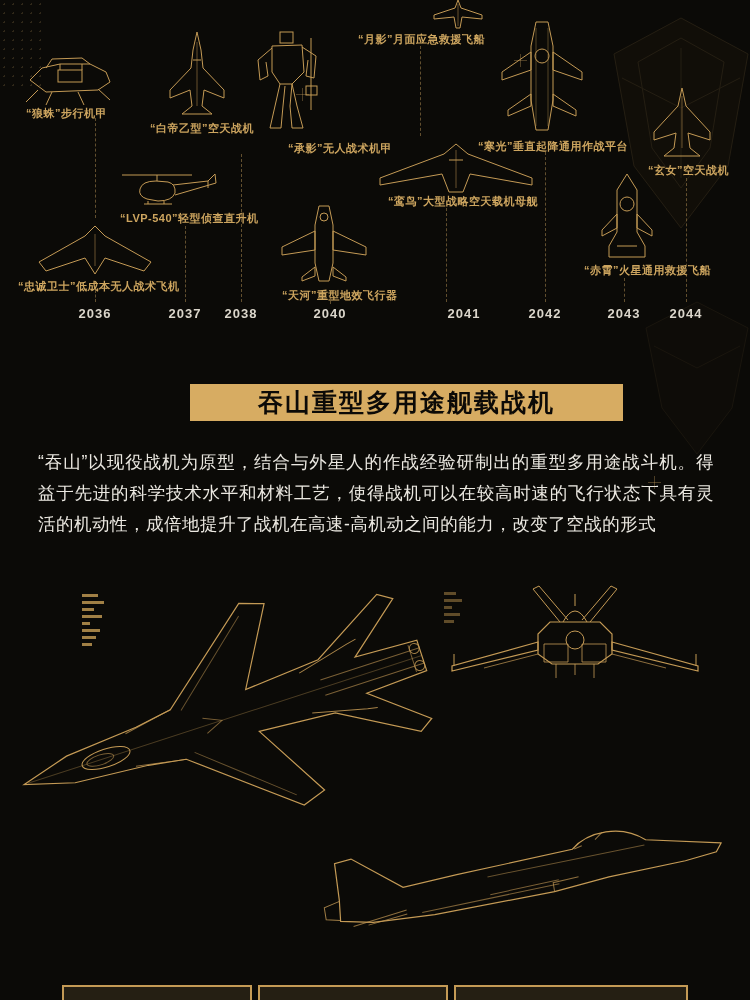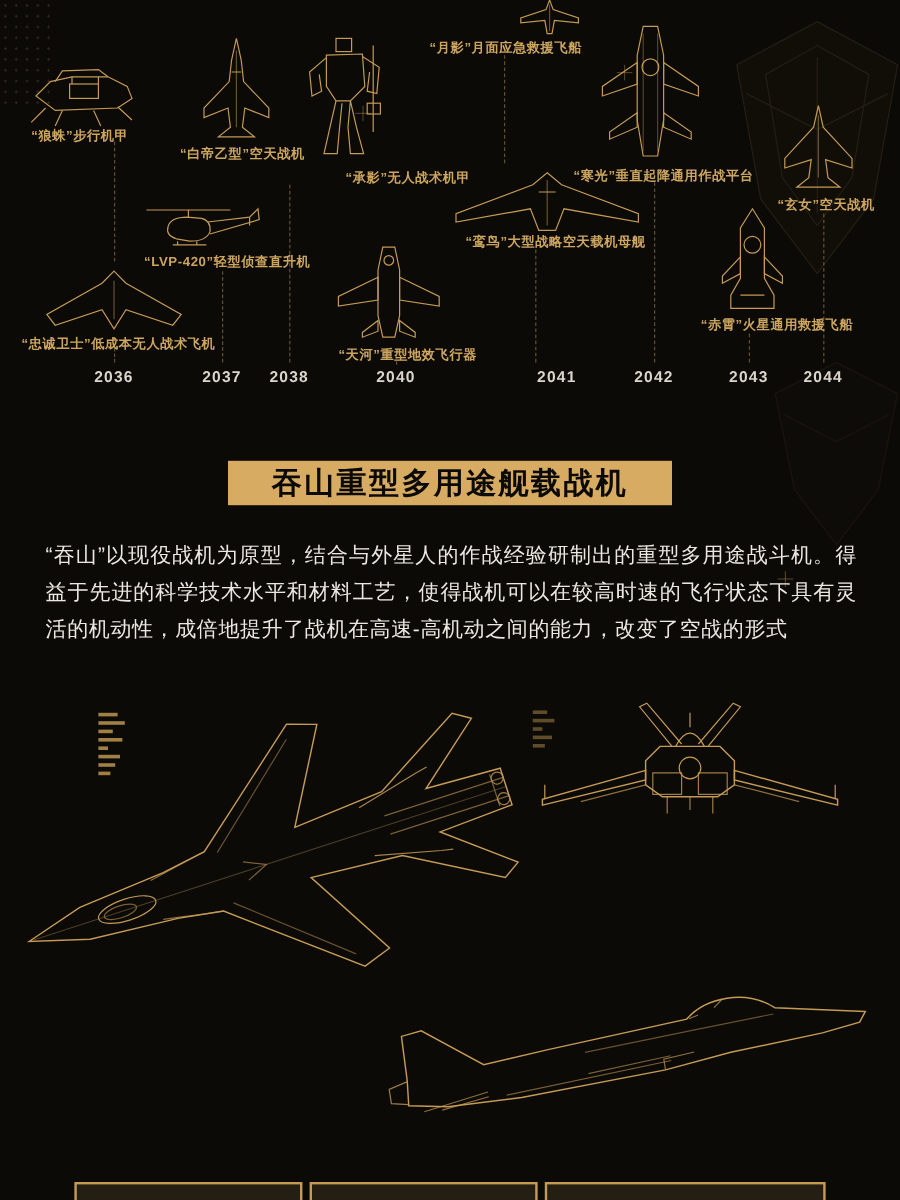--- a/index.html
+++ b/index.html
@@ -17,21 +17,21 @@
   }
   .year {
     position:absolute; top:306px; transform:translateX(-50%);
     color:#dbd6cb; font-size:13px; font-weight:700; letter-spacing:1px;
   }
   .connector {
     position:absolute; width:0;
     border-left:1px dashed rgba(205,163,96,.45);
   }
   .banner {
-    position:absolute; left:190px; top:384px; width:370px; height:37px;
+    position:absolute; left:190px; top:384px; width:433px; height:37px;
     background:#d7ac62; display:flex; align-items:center; justify-content:center;
   }
   .banner .title {
     color:#0c0a07; font-size:25px; font-weight:700; letter-spacing:2px;
   }
   .desc {
     position:absolute; left:38px; top:447px; width:676px;
     color:#ebe8e1; font-size:17.5px; line-height:31px;
     letter-spacing:.5px; text-align:justify;
   }
@@ -153,21 +153,21 @@
 
     <div class="illo" style="left:118px; top:168px;">
       <svg class="gold" width="102" height="42" viewBox="0 0 102 42">
         <path d="M4 7 L74 7 M39 7 L39 13"></path>
         <path d="M22 21 Q24 13 38 13 L50 14 Q58 16 57 25 Q54 33 40 33 L29 31 Q20 28 22 21 Z"></path>
         <path d="M55 17 L90 13 L97 6 L98 15 L57 27"></path>
         <path d="M90 13 L90 20"></path>
         <path d="M26 36 L54 36 M30 33 L30 36 M46 33 L46 36"></path>
       </svg>
     </div>
-    <div class="item-label" style="left:120px; top:211px;">“LVP-420”轻型侦查直升机</div>
+    <div class="item-label" style="left:120px; top:211px;">“LVP-540”轻型侦查直升机</div>
 
     <div class="illo" style="left:375px; top:140px;">
       <svg class="gold" width="162" height="58" viewBox="0 0 162 58">
         <path d="M81 4 L93 14 L157 38 L157 45 L95 34 L88 52 L74 52 L67 34 L5 45 L5 38 L69 14 Z"></path>
         <path d="M81 10 L81 48" opacity=".5"></path>
         <path d="M74 20 L88 20"></path>
       </svg>
     </div>
     <div class="item-label" style="left:388px; top:194px;">“鸾鸟”大型战略空天载机母舰</div>
 

